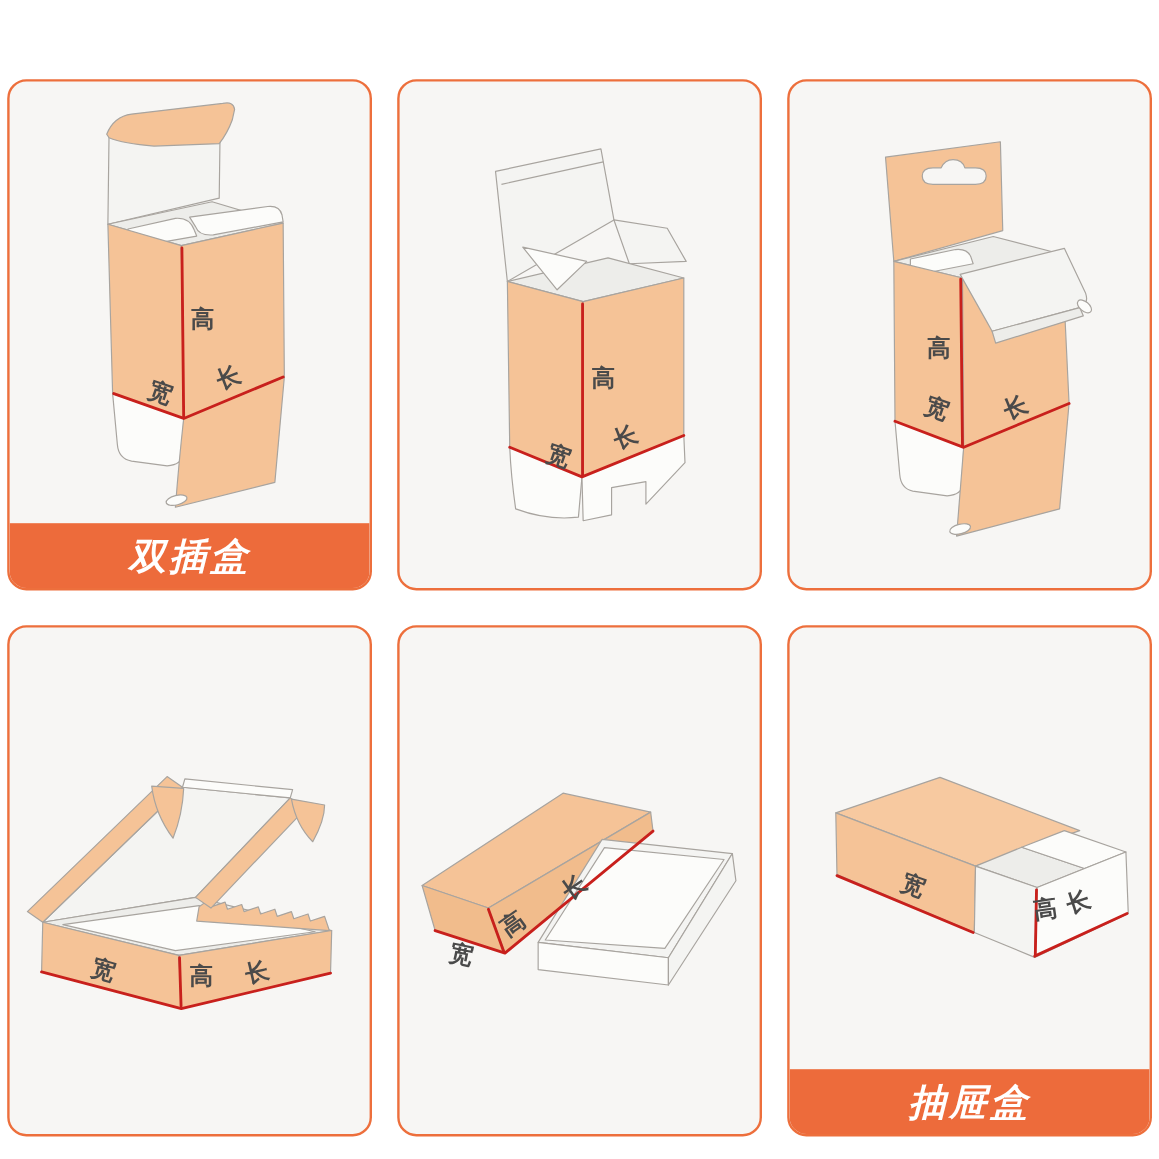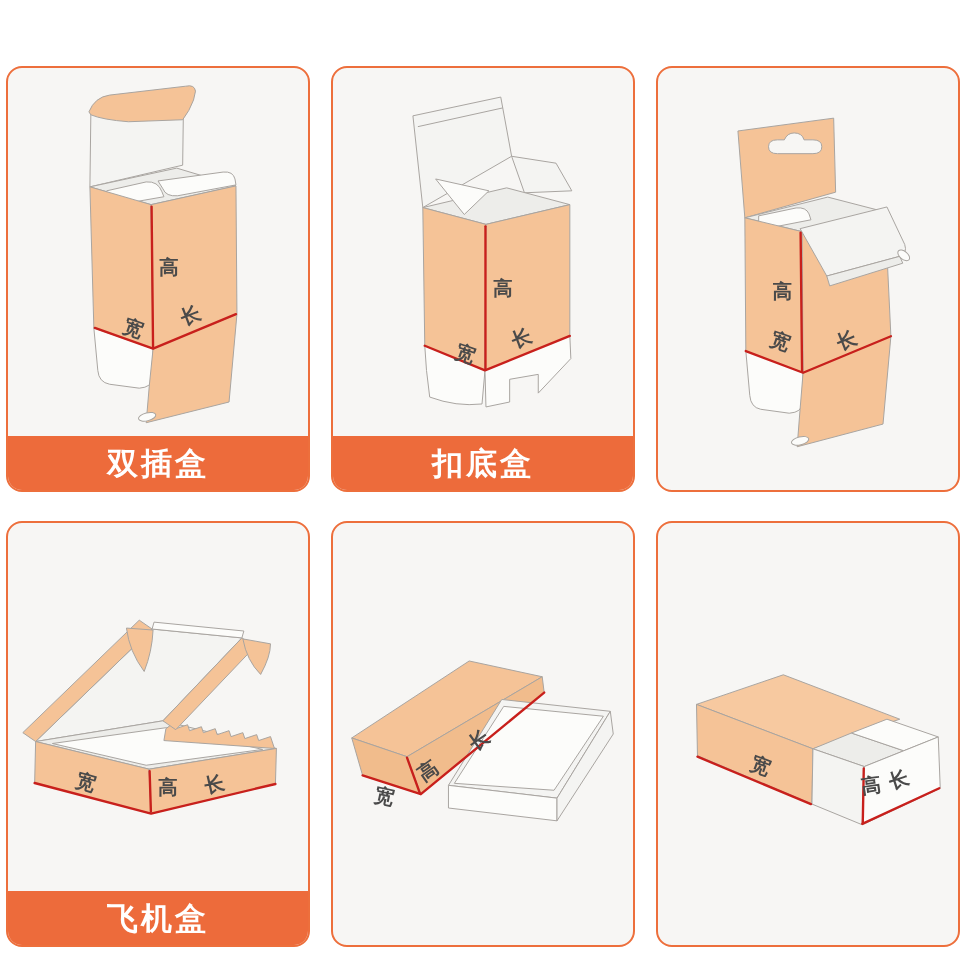--- a/index.html
+++ b/index.html
@@ -29,20 +29,21 @@
   .art svg{display:block;width:100%;height:100%;}
   .banner{
     flex:0 0 54px;height:54px;
     background:var(--banner_background,#ED6B3B);
     display:flex;align-items:center;justify-content:center;
   }
   .banner span{
     color:var(--banner_text,#ffffff);
     font-size:31px;font-weight:bold;letter-spacing:3px;
     line-height:1;
+    font-style:italic;
   }
   
   .p-box   {fill:var(--box_fill,#F5C397);stroke:var(--outline,#A8A49F);stroke-width:1;stroke-linejoin:round;}
   .p-boxl  {fill:var(--box_fill_light,#F7C9A0);stroke:var(--outline,#A8A49F);stroke-width:1;stroke-linejoin:round;}
   .p-box2  {fill:var(--box_fill_shade,#F1BC8C);stroke:var(--outline,#A8A49F);stroke-width:1;stroke-linejoin:round;}
   .p-white {fill:var(--panel_white,#F4F4F2);stroke:var(--outline,#A8A49F);stroke-width:1;stroke-linejoin:round;}
   .p-bright{fill:var(--panel_bright,#FCFCFA);stroke:var(--outline,#A8A49F);stroke-width:1;stroke-linejoin:round;}
   .p-shade {fill:var(--panel_shade,#EDEDEA);stroke:var(--outline,#A8A49F);stroke-width:1;stroke-linejoin:round;}
   .p-hole  {fill:var(--card_background,#F7F6F4);stroke:var(--outline,#A8A49F);stroke-width:1;stroke-linejoin:round;}
   .thin    {fill:none;stroke:var(--outline,#A8A49F);stroke-width:1;}
@@ -105,23 +106,20 @@
             <g>
               <line class="redline" x1="154.5" y1="158" x2="154.5" y2="303"></line>
               <polyline class="redline" points="93,279 154,304 240,269"></polyline>
             </g>
             <text class="dim" x="172" y="221">高</text>
             <text class="dim" x="134" y="287" transform="rotate(19 134 287)">宽</text>
             <text class="dim" x="191" y="271" transform="rotate(-21 191 271)">长</text>
           </g>
         </svg>
       </div>
-      <div class="banner">
-        <span>扣底盒</span>
-      </div>
     </div>
 
     <div class="card">
       <div class="art">
         <svg viewBox="0 0 304 368">
           <g>
             <polygon class="p-box" points="81,34 178,21 180,96 88,122"></polygon>
             <path class="p-hole" d="M121,57 q-9,0 -9,-7 q0,-7 9,-7 l7,0 q3,-7 10,-7 q8,0 10,7 l9,0 q9,0 9,7 q0,7 -9,7 Z"></path>
             <polygon class="p-shade" points="88,122 146,136 230,116 172,101"></polygon>
             <path class="p-bright" d="M102,120 L140,112 Q150,111 153,118 L155,124 L114,132 Q104,133 102,127 Z"></path>
@@ -163,23 +161,20 @@
             <g>
               <polyline class="redline" points="27,261 145,292 271,262"></polyline>
               <line class="redline" x1="143.5" y1="249" x2="144.8" y2="290"></line>
             </g>
             <text class="dim" x="79" y="260" transform="rotate(16 79 260)">宽</text>
             <text class="dim" x="162" y="265">高</text>
             <text class="dim" x="209" y="262" transform="rotate(-13 209 262)">长</text>
           </g>
         </svg>
       </div>
-      <div class="banner">
-        <span>飞机盒</span>
-      </div>
     </div>
 
     <div class="card">
       <div class="art">
         <svg viewBox="0 0 304 368">
           <g>
             <polygon class="p-box" points="19,188 138,110 212,126 75,207"></polygon>
             <polygon class="p-box2" points="19,188 75,207 89,245 30,226"></polygon>
             <polygon class="p-box2" points="75,207 212,126 214,142 89,245"></polygon>
             <polygon class="p-white" points="117,236 171,149 281,161 227,249"></polygon>
@@ -212,16 +207,19 @@
               <line class="redline" x1="40" y1="207" x2="155" y2="255"></line>
               <line class="redline" x1="208.5" y1="219" x2="207.5" y2="274"></line>
               <line class="redline" x1="207" y1="275" x2="285" y2="239"></line>
             </g>
             <text class="dim" x="104" y="216" transform="rotate(20 104 216)">宽</text>
             <text class="dim" x="216" y="236" transform="rotate(-8 216 236)">高</text>
             <text class="dim" x="244" y="230" transform="rotate(-18 244 230)">长</text>
           </g>
         </svg>
       </div>
+      <div class="banner">
+        <span>抽屉盒</span>
+      </div>
     </div>
 
   </div>
 </div>
 
 </body></html>

